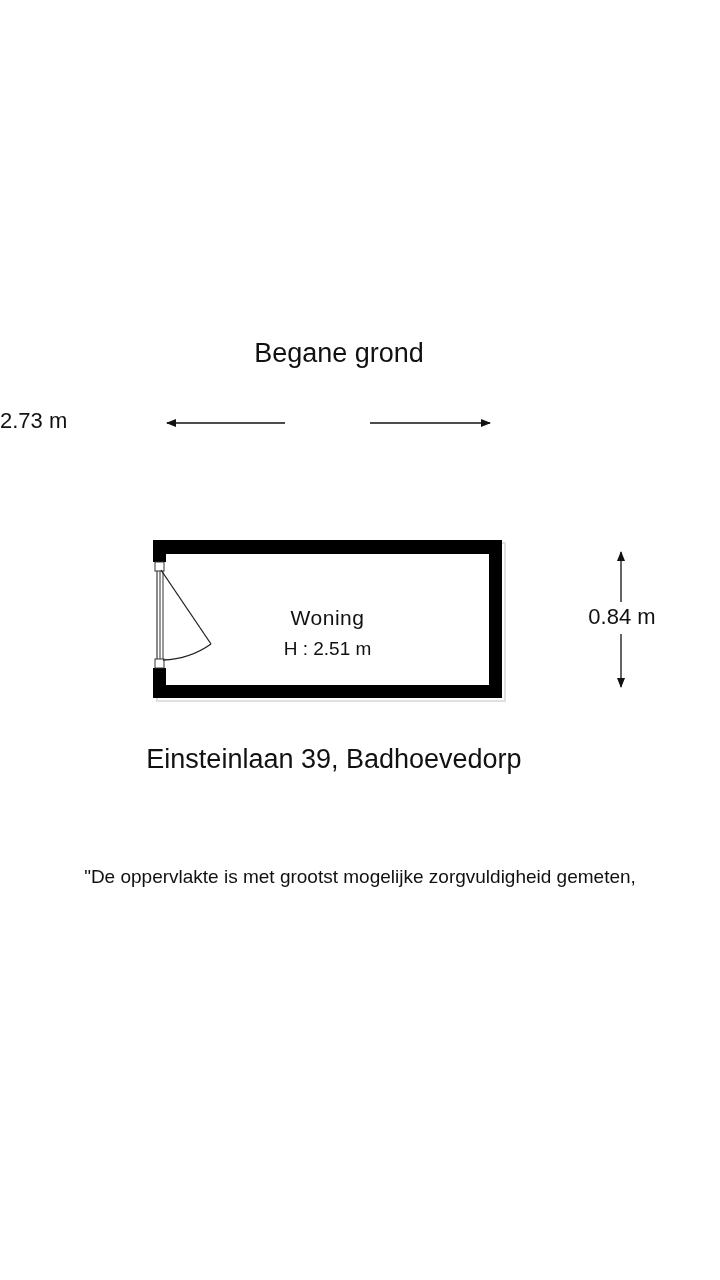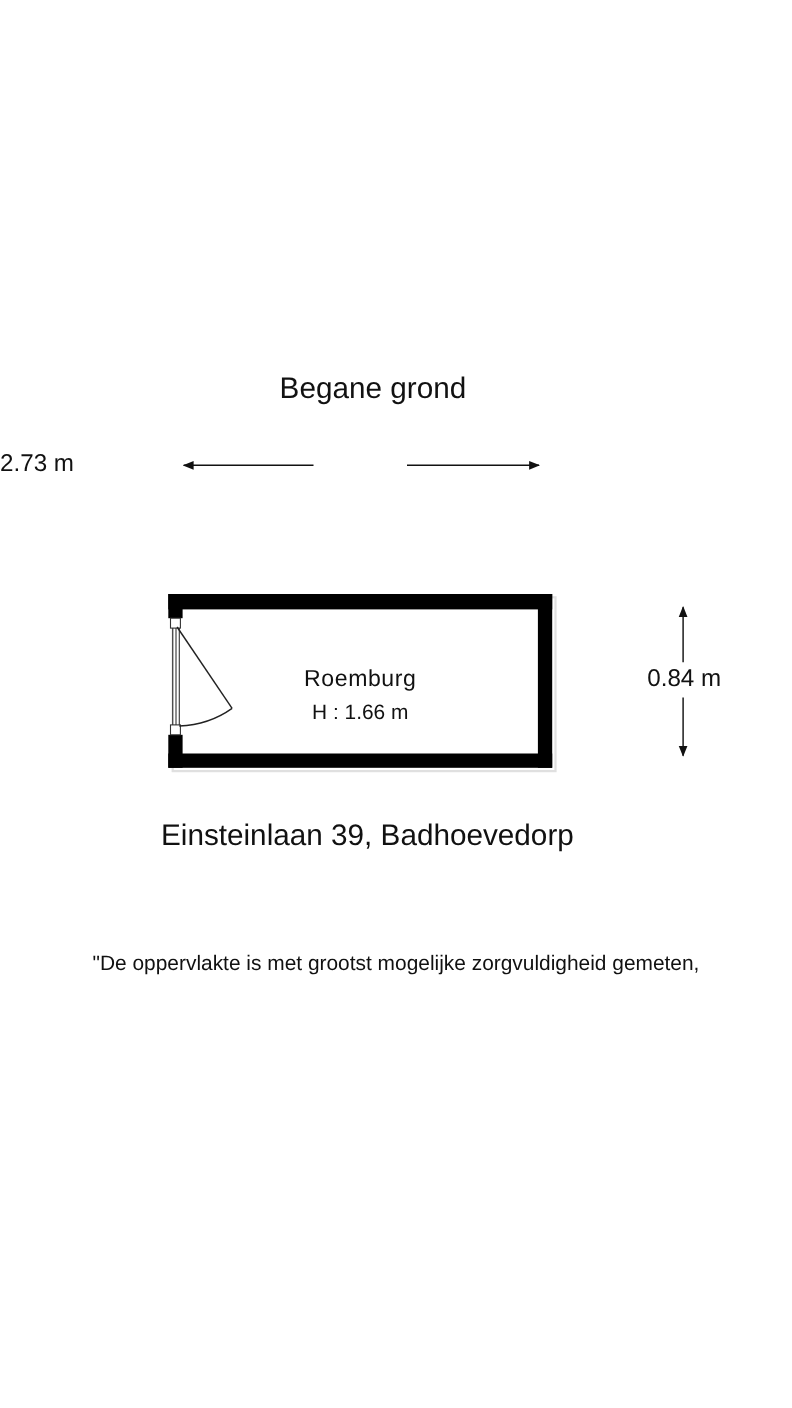--- a/index.html
+++ b/index.html
@@ -52,18 +52,18 @@
     <line x1="157" y1="571" x2="157" y2="659" stroke="#333" stroke-width="1"></line>
     <line x1="160" y1="571" x2="160" y2="659" stroke="#333" stroke-width="1"></line>
     <line x1="163" y1="571" x2="163" y2="659" stroke="#333" stroke-width="1"></line>
     <line x1="161" y1="570" x2="211" y2="644" stroke="#222" stroke-width="1.3"></line>
     <path d="M211,644 Q190,659 163,660" fill="none" stroke="#222" stroke-width="1.3"></path>
   </g>
 </svg>
 
 <div class="abs dim-h-label">2.73 m</div>
 <div class="abs dim-v-label">0.84 m</div>
-<div class="abs room-name">Roemburg</div>
-<div class="abs room-height">H : 1.66 m</div>
+<div class="abs room-name">Woning</div>
+<div class="abs room-height">H : 2.51 m</div>
 <div class="abs address">Einsteinlaan 39, Badhoevedorp</div>
 <div class="abs disclaimer">
   <div>"De oppervlakte is met grootst mogelijke zorgvuldigheid gemeten,</div>
 </div>
 
 </body></html>

